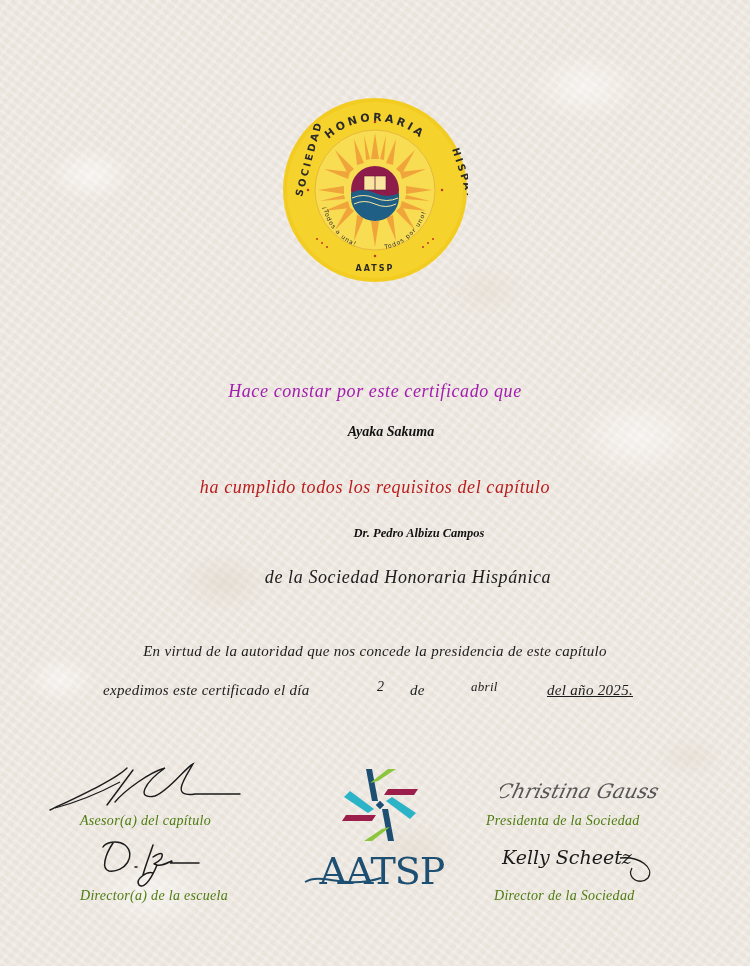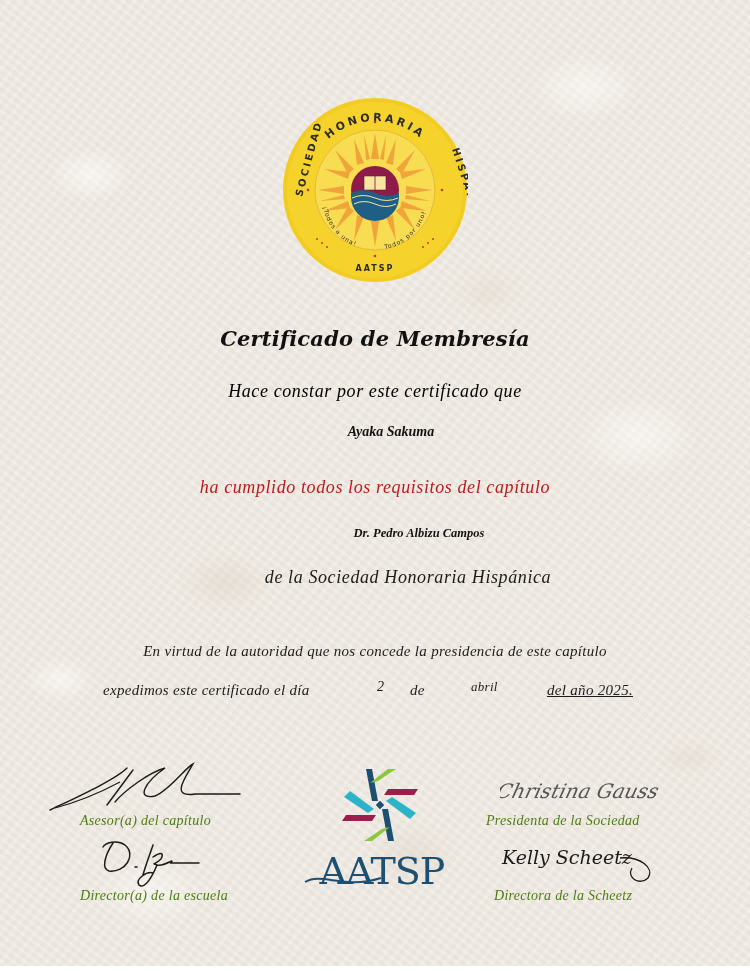--- a/index.html
+++ b/index.html
@@ -58,21 +58,21 @@
       font-size: 21px;
       letter-spacing: 0.2px;
       color: #111;
     }
     .lead {
       top: 381px;
       font-family: "Liberation Serif", serif;
       font-style: italic;
       font-size: 18px;
       letter-spacing: 0.6px;
-      color: #000000;
+      color: #a21caf;
     }
     .recipient {
       top: 424px;
       font-family: "Liberation Serif", serif;
       font-style: italic;
       font-weight: bold;
       font-size: 14px;
       color: #111;
       padding-left: 16px;
     }
@@ -222,21 +222,20 @@
       <circle cx="160" cy="93" r="1.3"></circle>
       <circle cx="35" cy="142" r="1"></circle>
         <circle cx="40" cy="146" r="1"></circle>
         <circle cx="45" cy="150" r="1"></circle>
       <circle cx="151" cy="142" r="1"></circle>
         <circle cx="146" cy="146" r="1"></circle>
         <circle cx="141" cy="150" r="1"></circle>
     </g>
   </svg>
 
-  <div class="center-line title">Certificado de Membresía</div>
   <div class="center-line lead">Hace constar por este certificado que</div>
   <div class="center-line recipient">Ayaka Sakuma</div>
   <div class="center-line req">ha cumplido todos los requisitos del capítulo</div>
   <div class="center-line chapter">Dr. Pedro Albizu Campos</div>
   <div class="center-line society">de la Sociedad Honoraria Hispánica</div>
   <div class="center-line authority">En virtud de la autoridad que nos concede la presidencia de este capítulo</div>
 
   <div class="issue-line">
     <span class="issue-prefix">expedimos este certificado el día</span>
     <span class="issue-day">2</span>
@@ -276,16 +275,16 @@
 
   <svg class="sig-svg" style="left:500px;top:772px;width:160px;height:36px" viewBox="0 0 160 36" xmlns="http://www.w3.org/2000/svg">
     <text x="2" y="26" font-family="DejaVu Serif, serif" font-style="italic" font-size="20" fill="#555" transform="skewX(-14)">Christina Gauss</text>
   </svg>
   <div class="sig-label" style="left:486px;top:813px">Presidenta de la Sociedad</div>
 
   <svg class="sig-svg" style="left:500px;top:838px;width:160px;height:50px" viewBox="0 0 160 50" xmlns="http://www.w3.org/2000/svg">
     <text x="2" y="26" font-family="DejaVu Serif, serif" font-style="italic" font-size="19" fill="#1a1a1a">Kelly Scheetz</text>
     <path d="M 120 20 C 140 18, 155 30, 148 40 C 140 48, 126 40, 132 30" fill="none" stroke="#1a1a1a" stroke-width="1.3"></path>
   </svg>
-  <div class="sig-label" style="left:494px;top:888px">Directora de la Scheetz</div>
+  <div class="sig-label" style="left:494px;top:888px">Director de la Sociedad</div>
 
   <div class="bottom-edge"></div>
 </div>
 
 </body></html>

